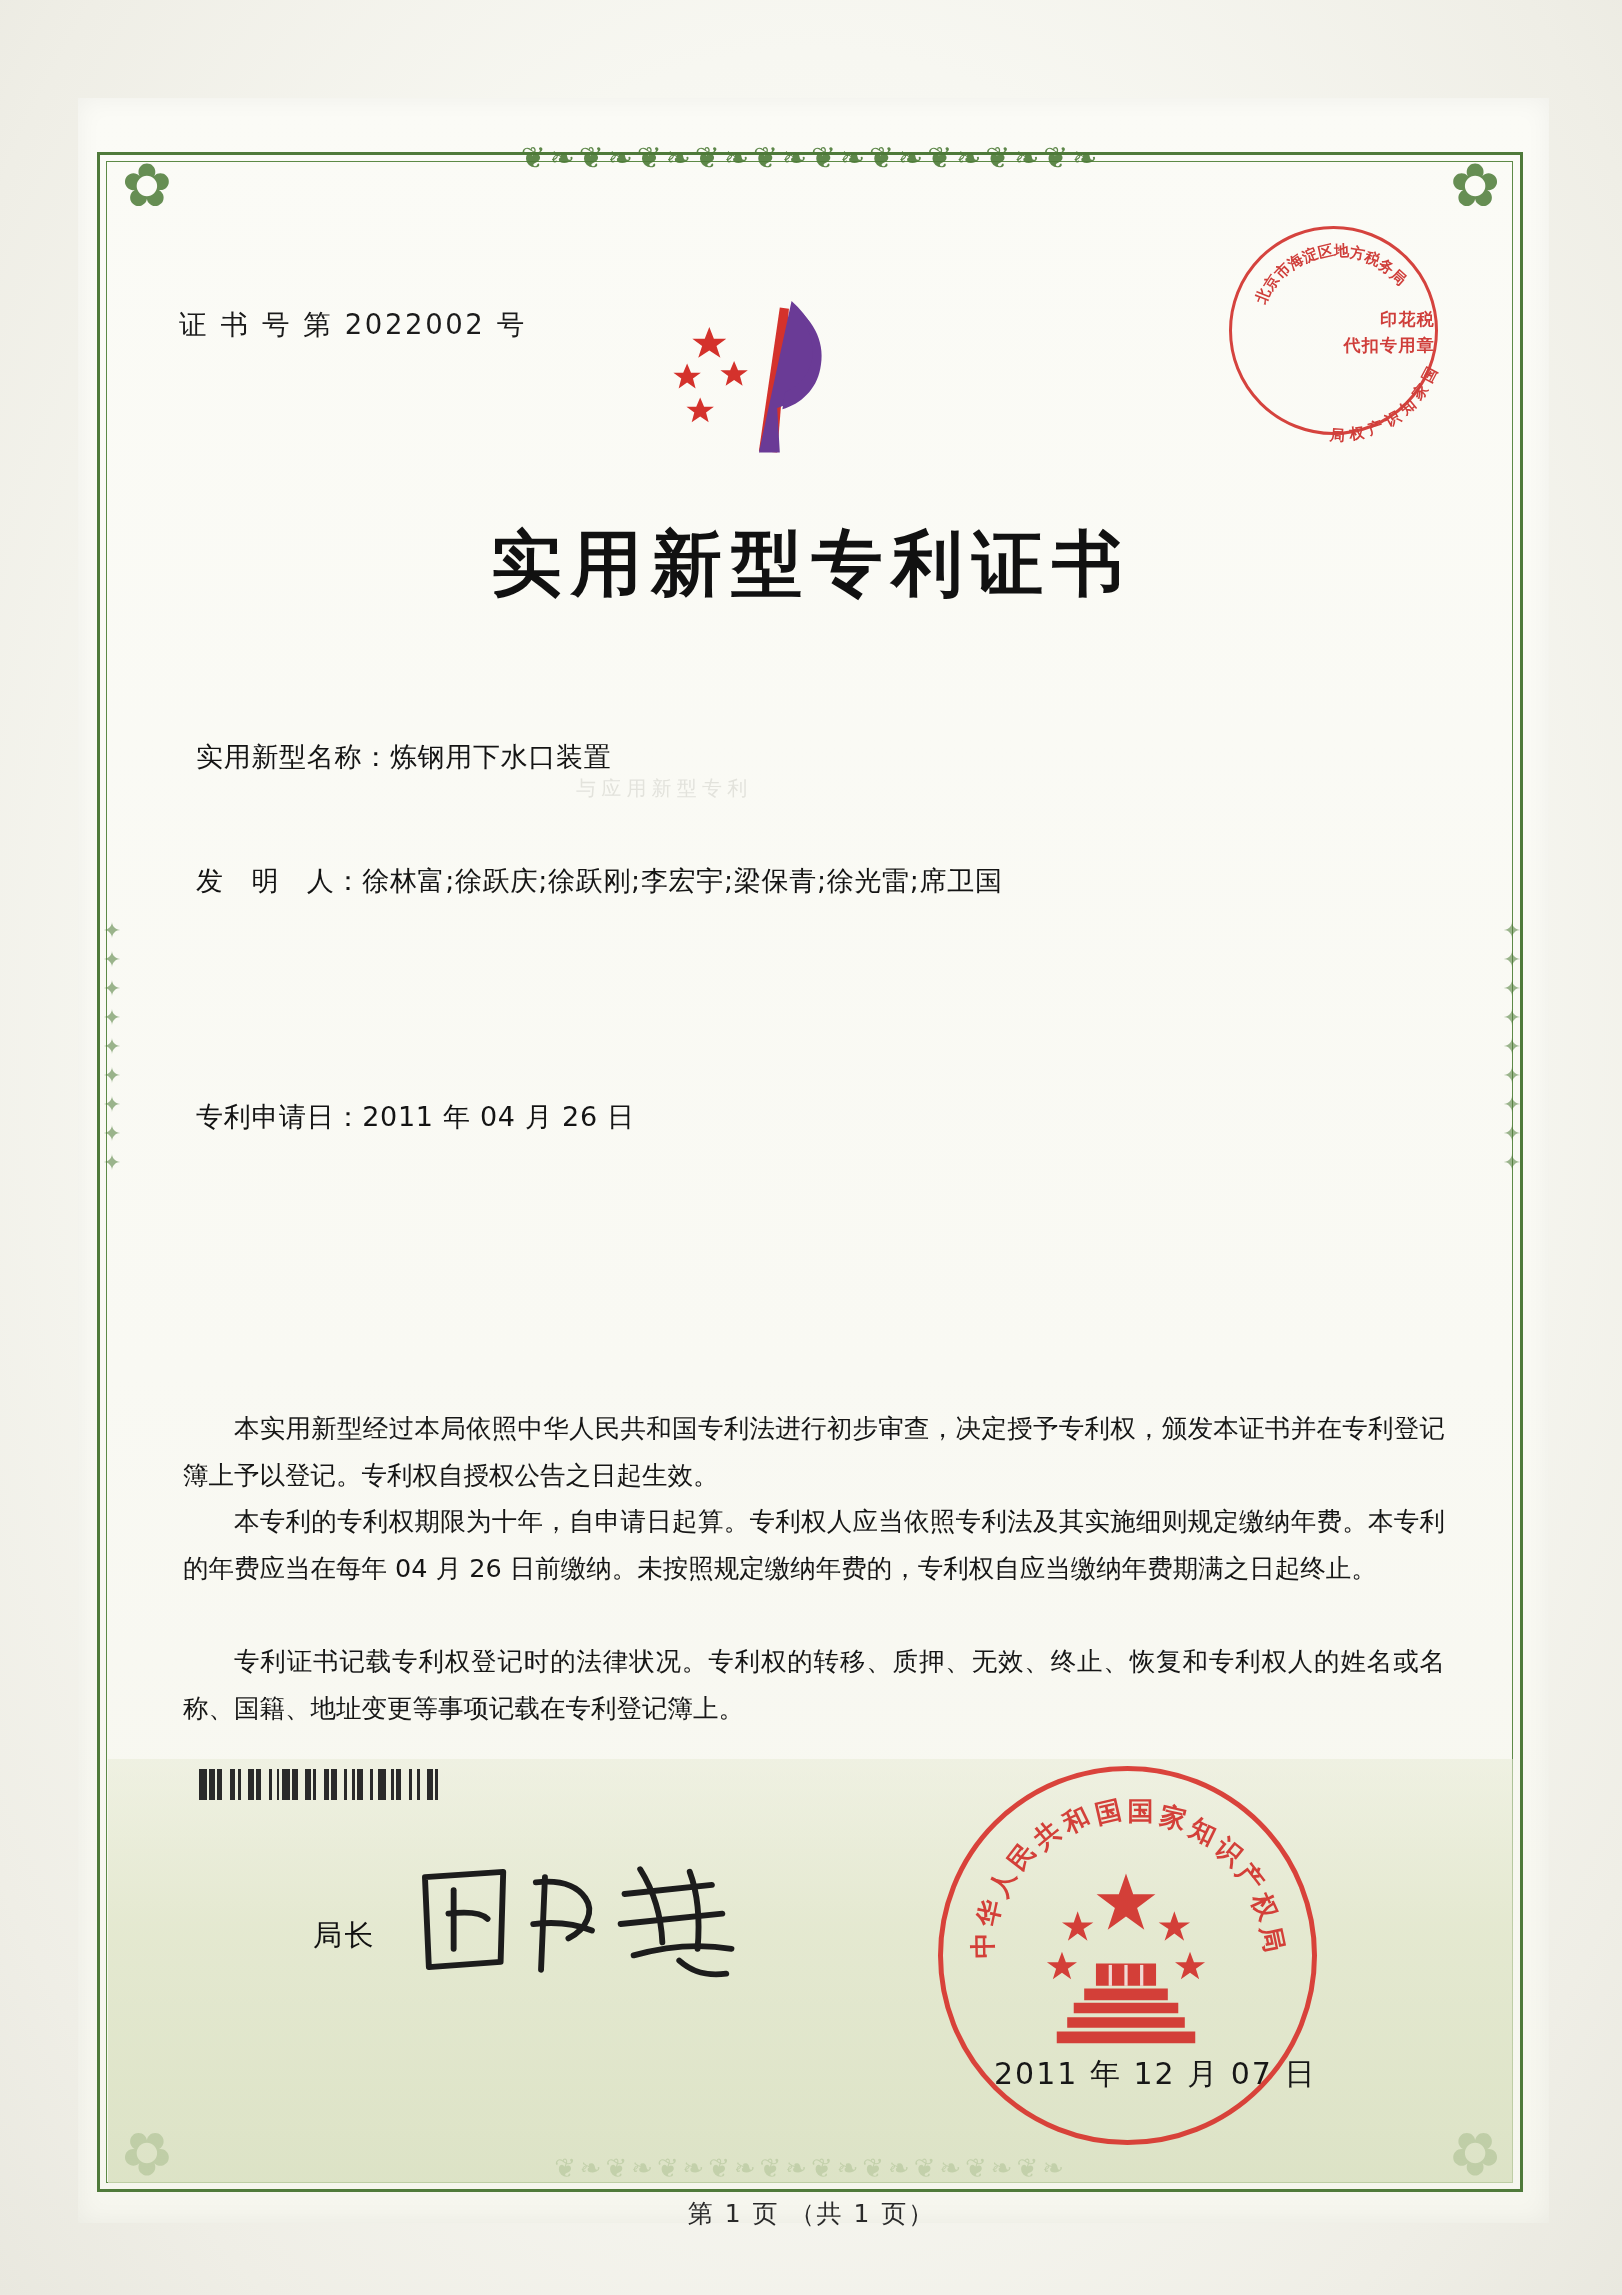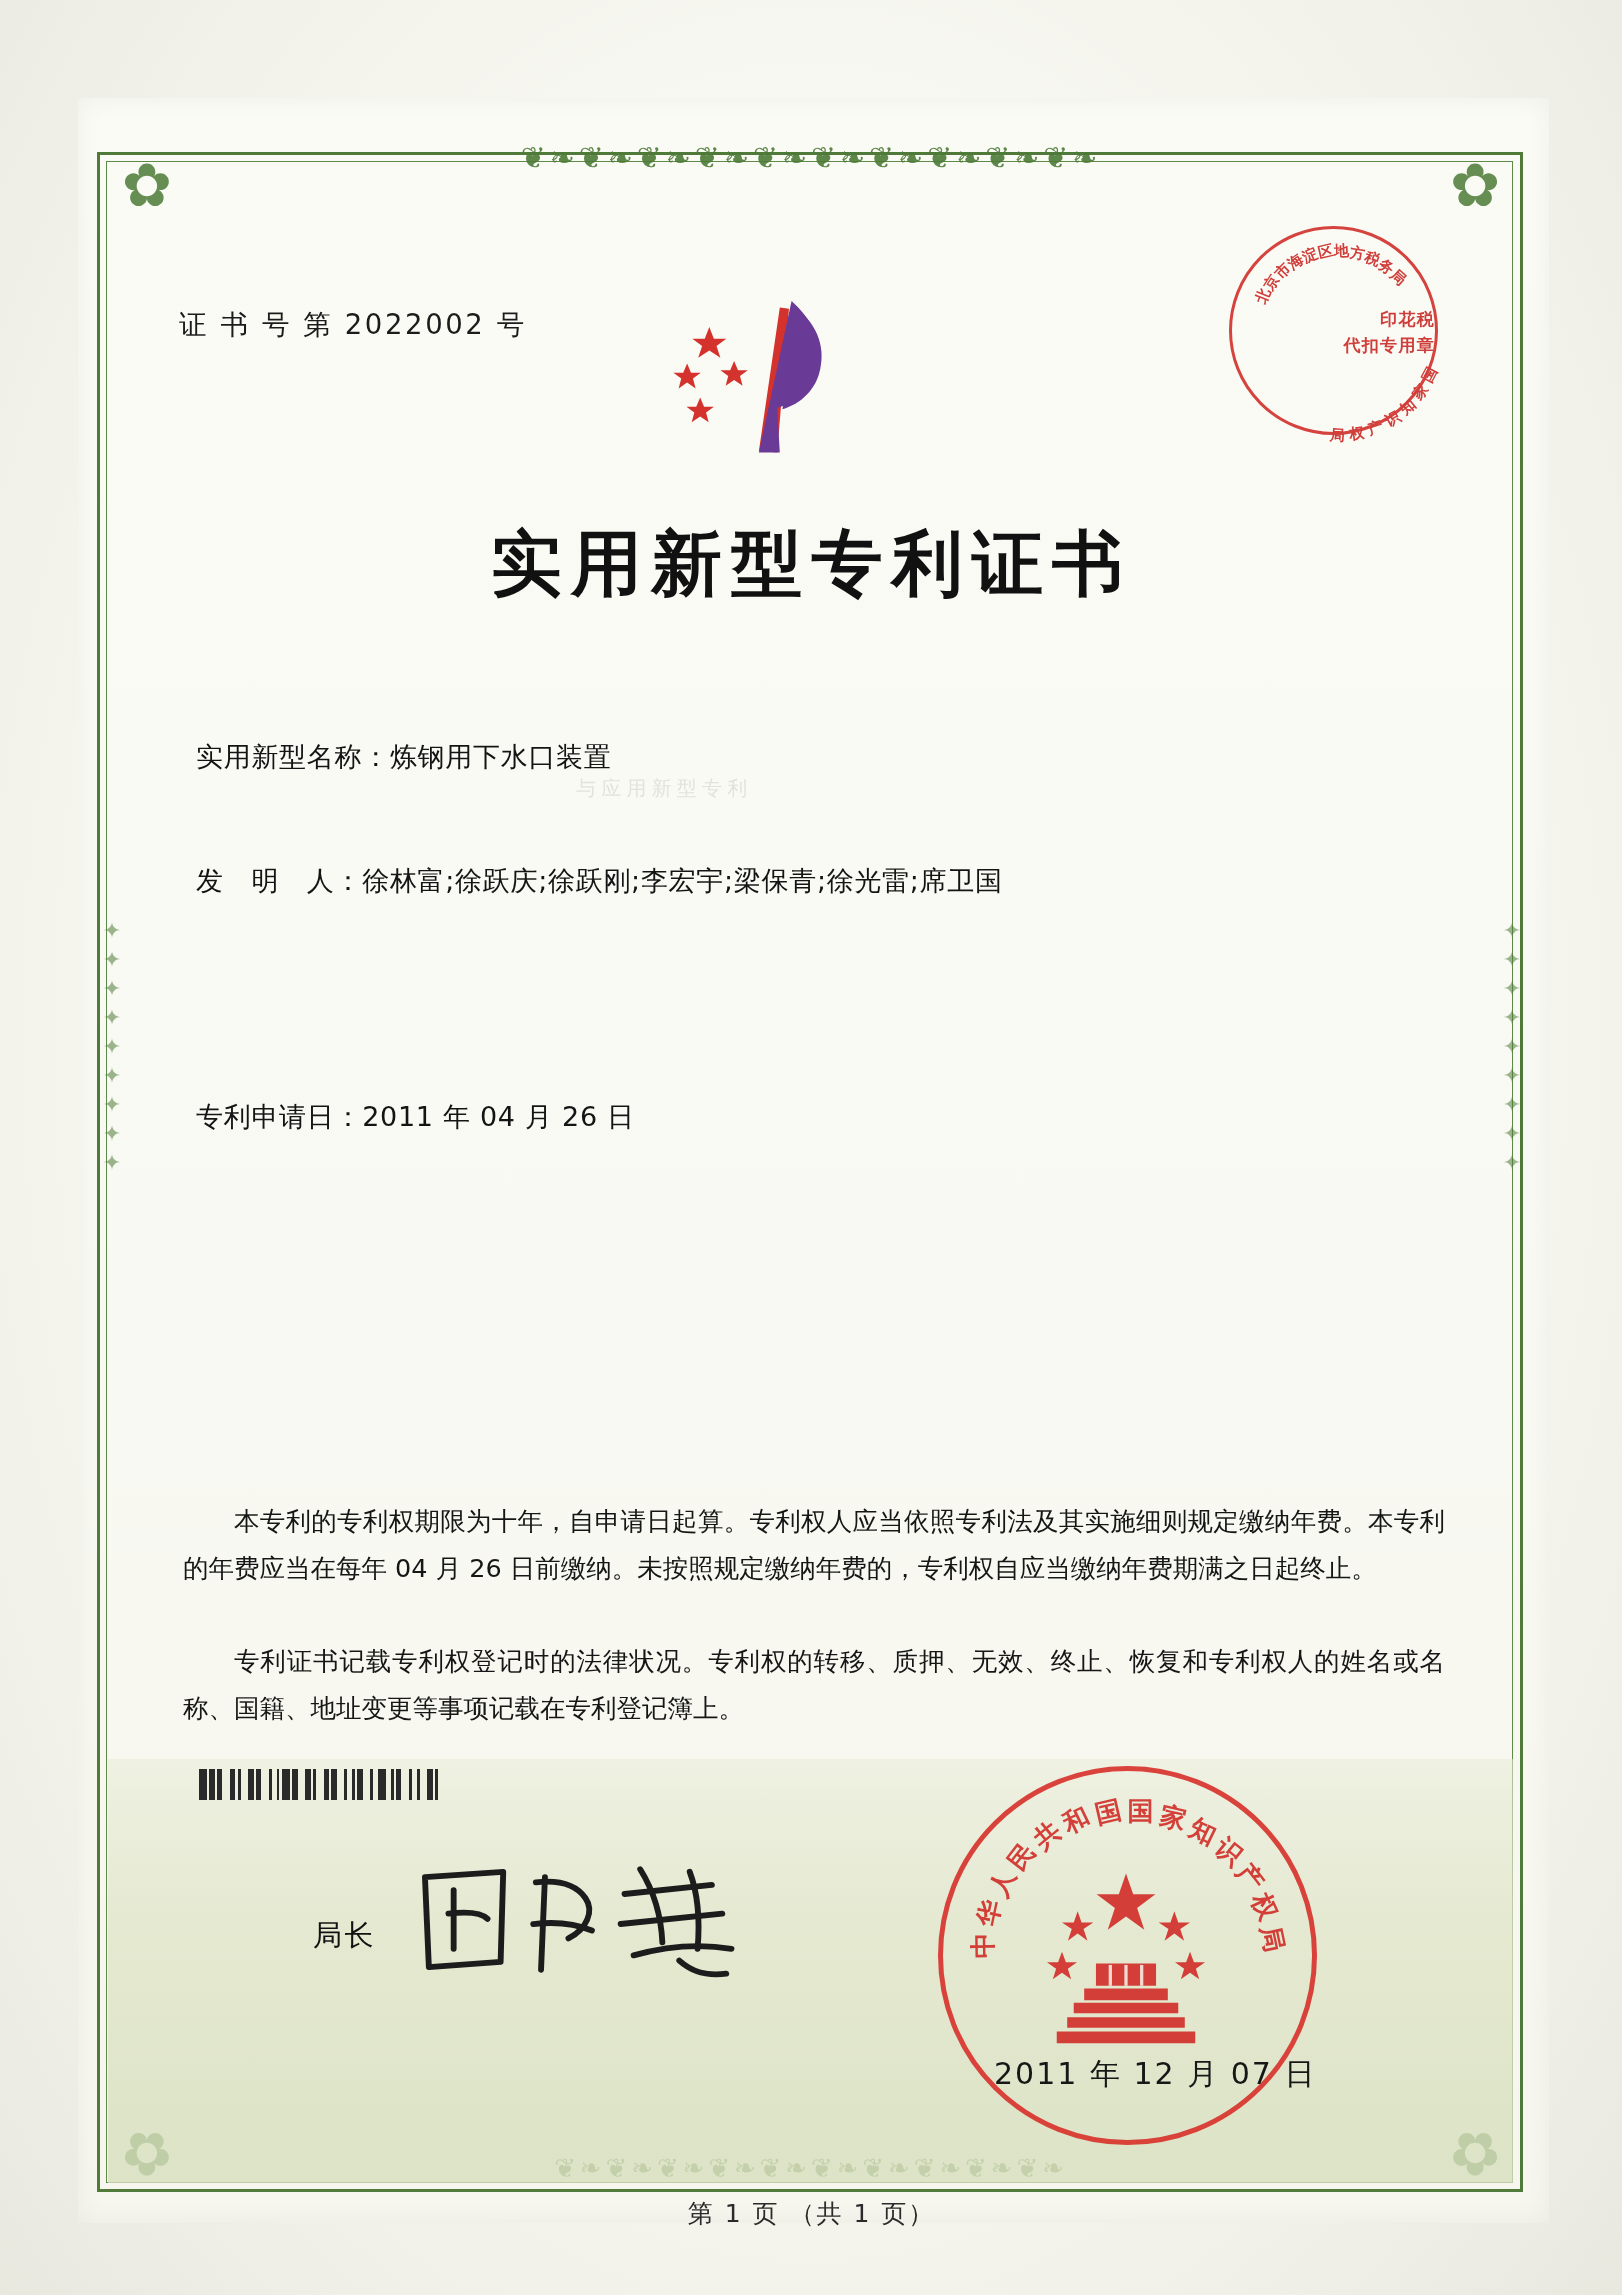--- a/index.html
+++ b/index.html
@@ -390,20 +390,21 @@
   <div class="field f0">
     <span class="lbl">实用新型名称：</span><span class="val">炼钢用下水口装置</span>
   </div>
   <div class="field f1">
     <span class="lbl">发　明　人：</span><span class="val">徐林富;徐跃庆;徐跃刚;李宏宇;梁保青;徐光雷;席卫国</span>
   </div>
   <div class="field f3">
     <span class="lbl">专利申请日：</span><span class="val">2011 年 04 月 26 日</span>
   </div>
 
+  <div class="para p1">本实用新型经过本局依照中华人民共和国专利法进行初步审查，决定授予专利权，颁发本证书并在专利登记簿上予以登记。专利权自授权公告之日起生效。</div>
   <div class="para p2">本专利的专利权期限为十年，自申请日起算。专利权人应当依照专利法及其实施细则规定缴纳年费。本专利的年费应当在每年 04 月 26 日前缴纳。未按照规定缴纳年费的，专利权自应当缴纳年费期满之日起终止。</div>
   <div class="para p3">专利证书记载专利权登记时的法律状况。专利权的转移、质押、无效、终止、恢复和专利权人的姓名或名称、国籍、地址变更等事项记载在专利登记簿上。</div>
 
   <div id="band"></div>
 
   <div id="barcode">
       <i style="width: 7.8px; background: rgb(42, 42, 42);"></i>
       <i style="width: 2.6px; background: transparent;"></i>
       <i style="width: 5.2px; background: rgb(42, 42, 42);"></i>
       <i style="width: 2.6px; background: transparent;"></i>

